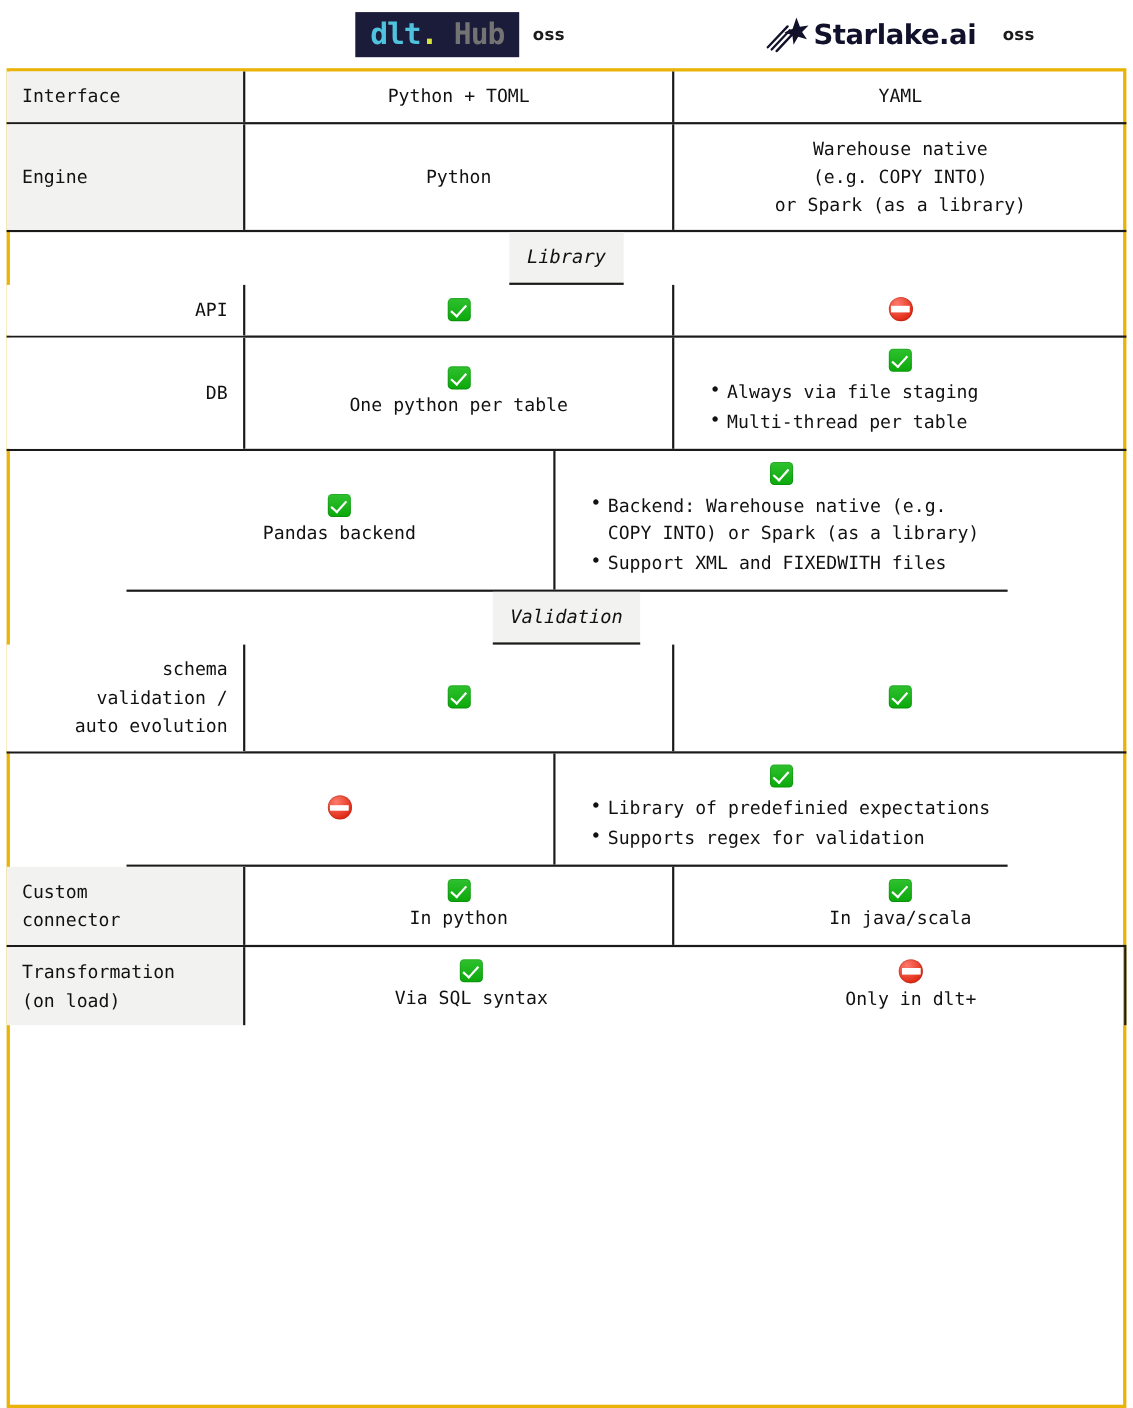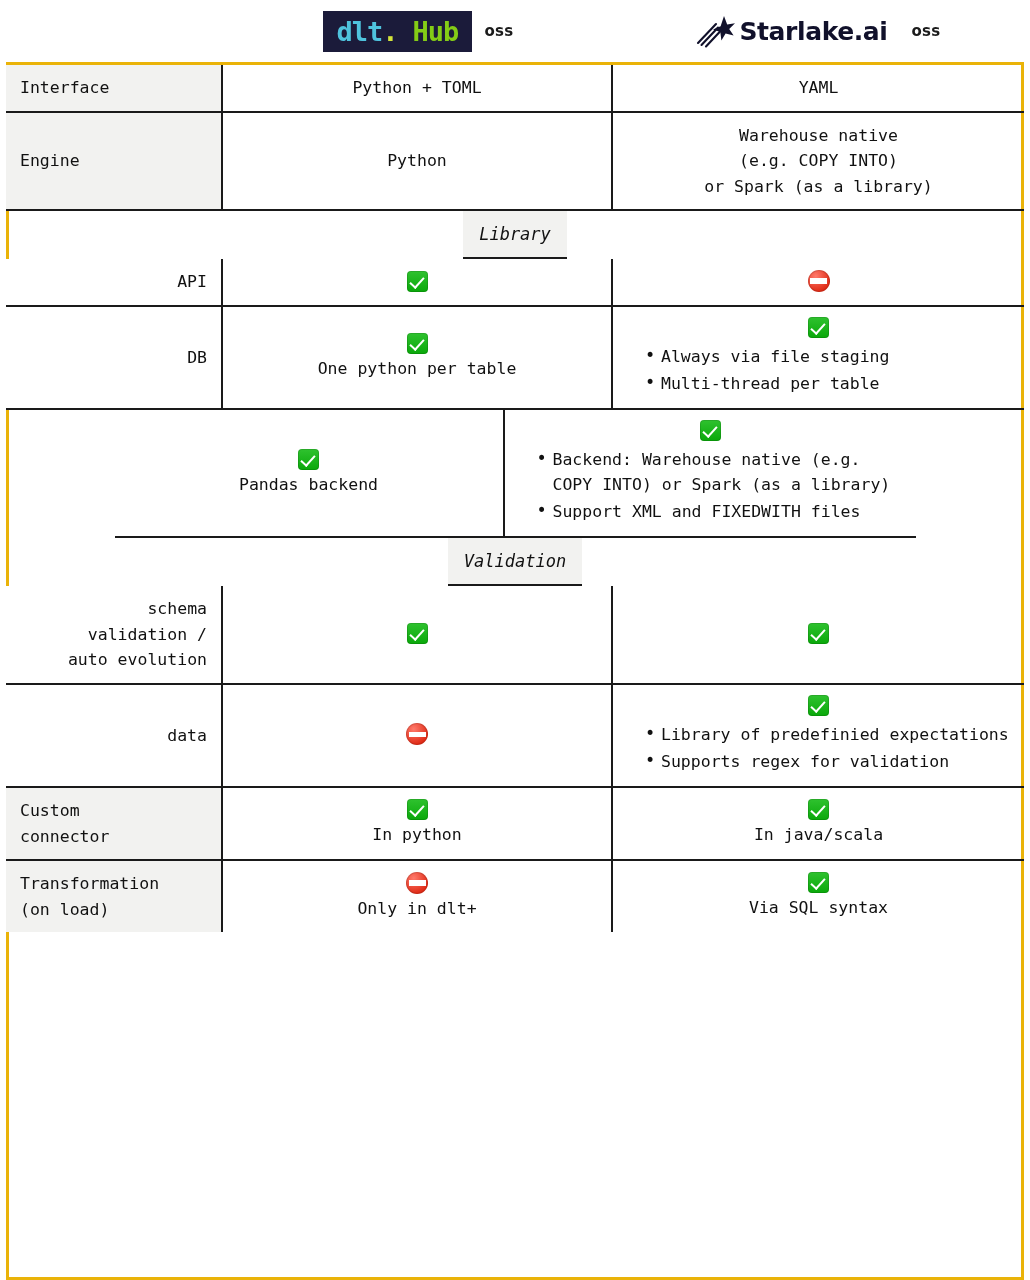--- a/index.html
+++ b/index.html
@@ -60,21 +60,21 @@
     line-height: 1;
   }
   .dlthub-logo .pix {
     font-family: "DejaVu Sans Mono", "Liberation Mono", monospace;
     font-size: 27px;
     font-weight: bold;
     letter-spacing: -1px;
   }
   .pix-dlt  { color: #4fc3dd; }
   .pix-dot  { color: #d4e43a; }
-  .pix-hub  { color: #84cc16; margin-left: 15px; }
+  .pix-hub  { color: #737373; margin-left: 15px; }
 
   
   .starlake-wrap { display: inline-flex; align-items: center; }
   .star-icon { width: 40px; height: 34px; flex: 0 0 40px; }
   .starlake-name {
     font-family: "DejaVu Sans", "Liberation Sans", sans-serif;
     font-size: 25px;
     font-weight: bold;
     color: #11112b;
     letter-spacing: -.4px;
@@ -300,21 +300,20 @@
       <div class="row">
         <div class="cell c-label sub">schema<br>validation /<br>auto evolution</div>
         <div class="cell c-val">
           <div class="mark mark-check"></div>
         </div>
         <div class="cell c-val last">
           <div class="mark mark-check"></div>
         </div>
       </div>
       <div class="row">
-        <div class="cell c-label sub">data</div>
         <div class="cell c-val">
           <div class="mark mark-no"></div>
         </div>
         <div class="cell c-val last has-list">
           <div class="mark mark-check"></div>
           <ul class="bullets">
             <li>Library of predefinied expectations</li>
             <li>Supports regex for validation</li>
           </ul>
         </div>
@@ -325,24 +324,24 @@
           <div class="mark mark-check"></div>
           <span class="val-text">In python</span>
         </div>
         <div class="cell c-val last">
           <div class="mark mark-check"></div>
           <span class="val-text">In java/scala</span>
         </div>
       </div>
       <div class="row">
         <div class="cell c-label">Transformation<br>(on load)</div>
+        <div class="cell c-val last">
+          <div class="mark mark-check"></div>
+          <span class="val-text">Via SQL syntax</span>
+        </div>
         <div class="cell c-val">
           <div class="mark mark-no"></div>
           <span class="val-text">Only in dlt+</span>
         </div>
-        <div class="cell c-val last">
-          <div class="mark mark-check"></div>
-          <span class="val-text">Via SQL syntax</span>
-        </div>
       </div>
     </div>
 
 </div>
 
 </body></html>

